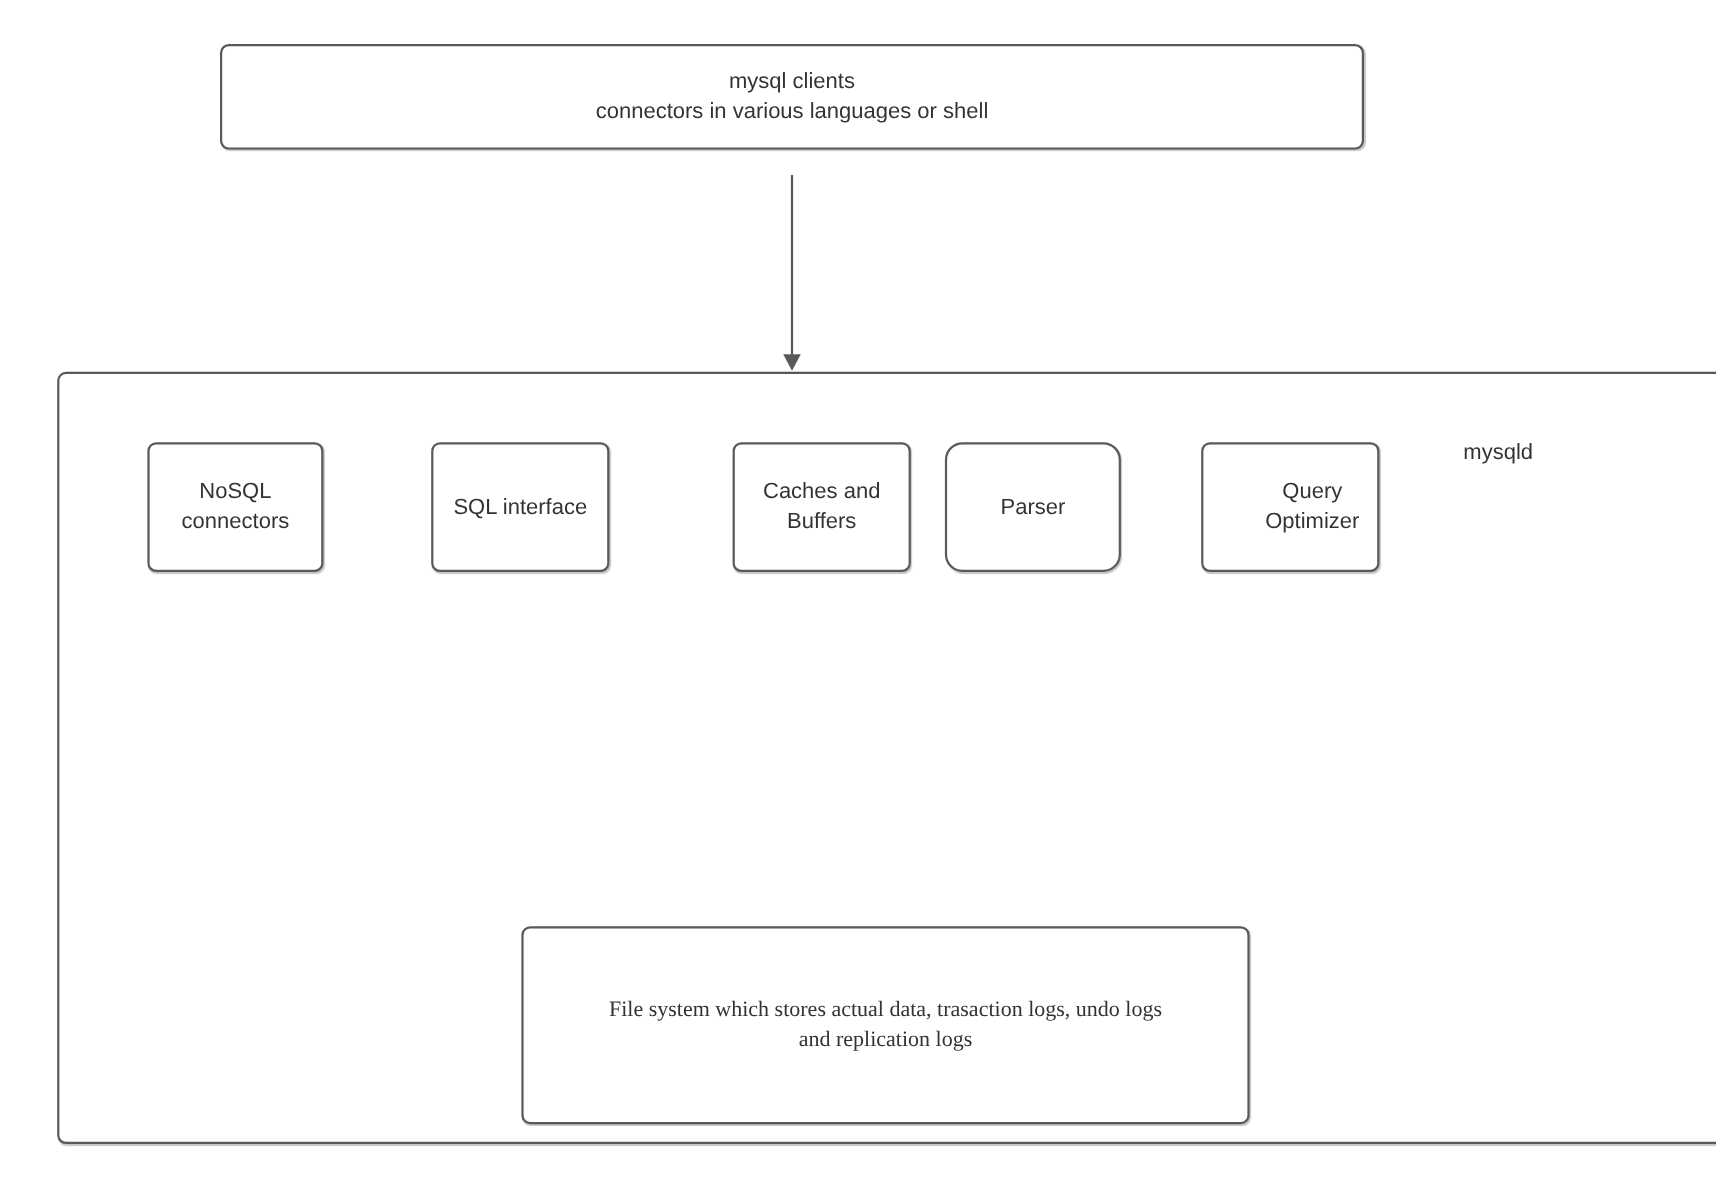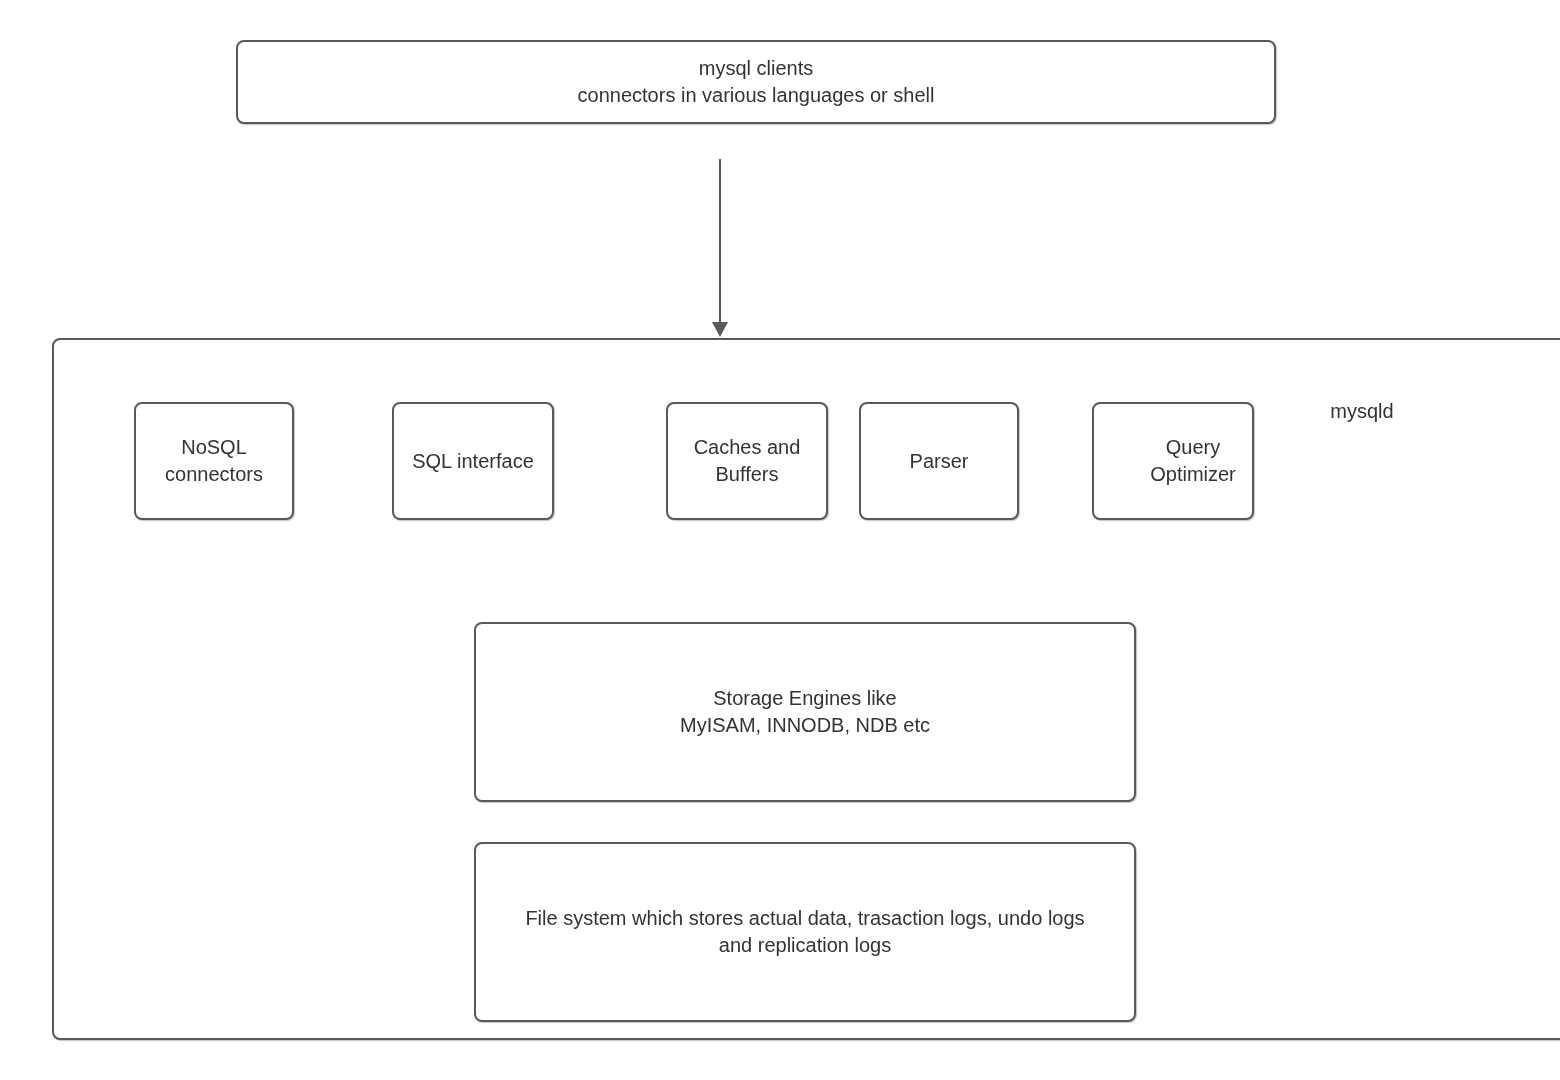--- a/index.html
+++ b/index.html
@@ -29,21 +29,21 @@
     font-size: 20px;
     line-height: 27px;
     white-space: pre-line;
     box-shadow: 1px 1px 1px rgba(89,89,89,0.35);
   }
   .shape .label {
     padding: 4px 10px;
   }
 
   
-  .clients-box { left: 200px; top: 40px; width: 1040px; height: 84px; margin-left: 36px; }
+  .clients-box { left: 200px; top: 40px; width: 1040px; height: 96px; }
 
   
   .arrow-line {
     position: absolute;
     left: 719px; top: 159px;
     width: 2px; height: 165px;
     background: #595959;
   }
   .arrow-head {
     position: absolute;
@@ -63,26 +63,26 @@
     text-align: center;
     font-size: 20px;
     line-height: 27px;
   }
 
   
   .node { height: 118px; top: 62px; }
   .node-nosql     { left: 80px;   width: 160px; }
   .node-sql       { left: 338px;  width: 162px; }
   .node-caches    { left: 568px;  width: 162px; margin-left: 44px; }
-  .node-parser    { left: 805px;  width: 160px; }
+  .node-parser    { left: 805px;  width: 160px; border-radius: 16px; }
   .node-optimizer { left: 1038px; width: 162px; padding-left: 40px; }
 
   
   .storage-box    { left: 420px; top: 282px; width: 662px; height: 180px; }
-  .filesystem-box { left: 420px; top: 502px; width: 662px; height: 180px; }
+  .filesystem-box { left: 420px; top: 502px; width: 662px; height: 180px; font-family: Liberation Serif, serif; }
 </style>
 </head>
 <body>
 
 <div class="canvas">
 
   <div class="shape clients-box">
     <div class="label">mysql clients
 connectors in various languages or shell</div>
   </div>
@@ -110,24 +110,20 @@
 
     <div class="shape node node-parser">
       <div class="label">Parser</div>
     </div>
 
     <div class="shape node node-optimizer">
       <div class="label">Query
 Optimizer</div>
     </div>
 
-    <div class="shape storage-box">
-      <div class="label">Storage Engines like
-MyISAM, INNODB, NDB etc</div>
-    </div>
 
     <div class="shape filesystem-box">
       <div class="label">File system which stores actual data, trasaction logs, undo logs
 and replication logs</div>
     </div>
 
   </div>
 
 </div>
 

